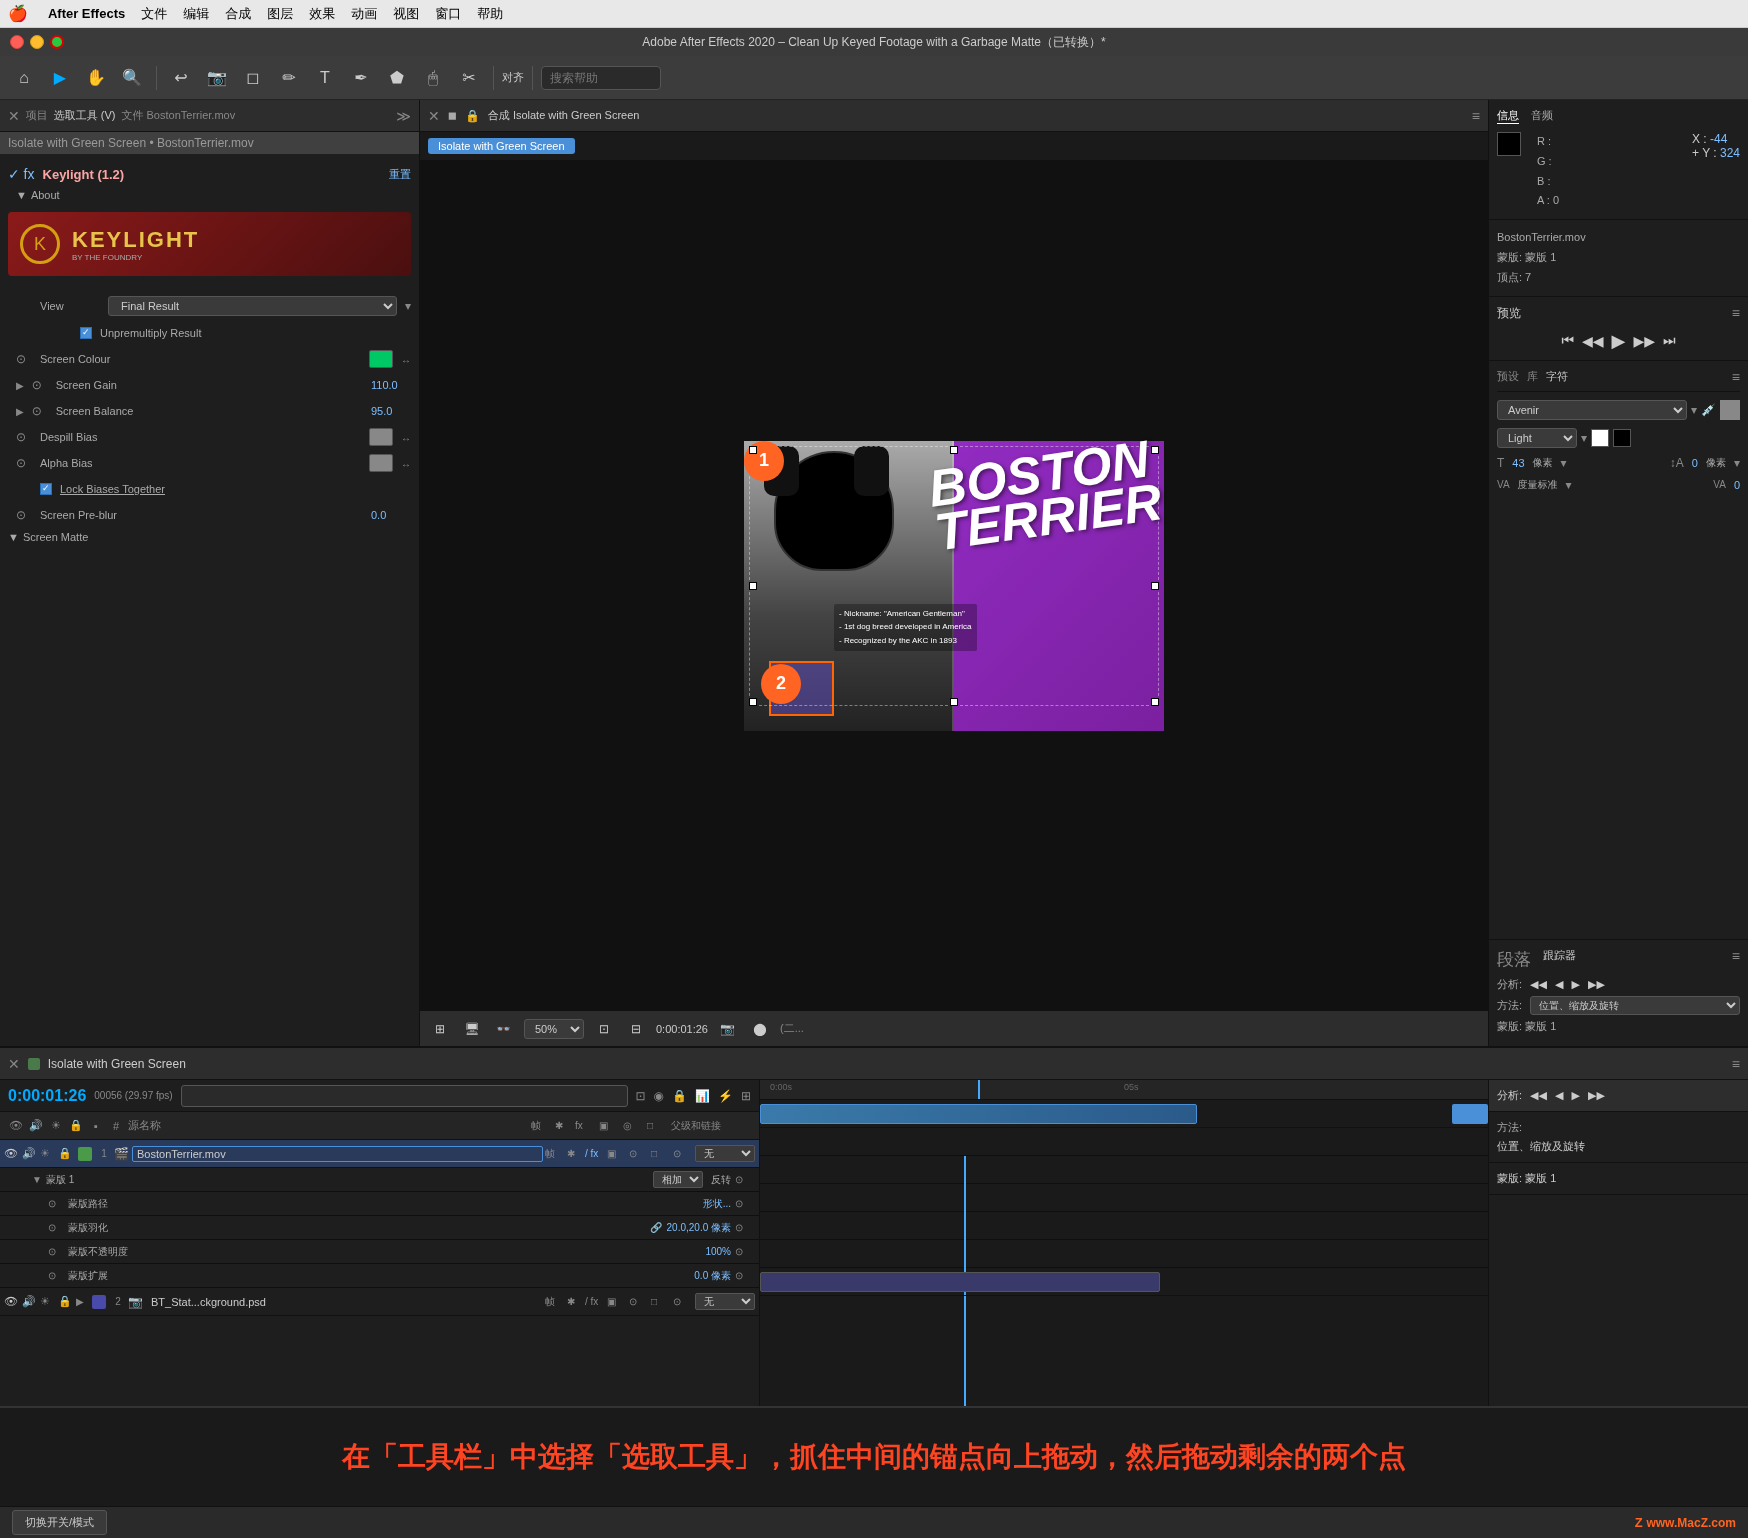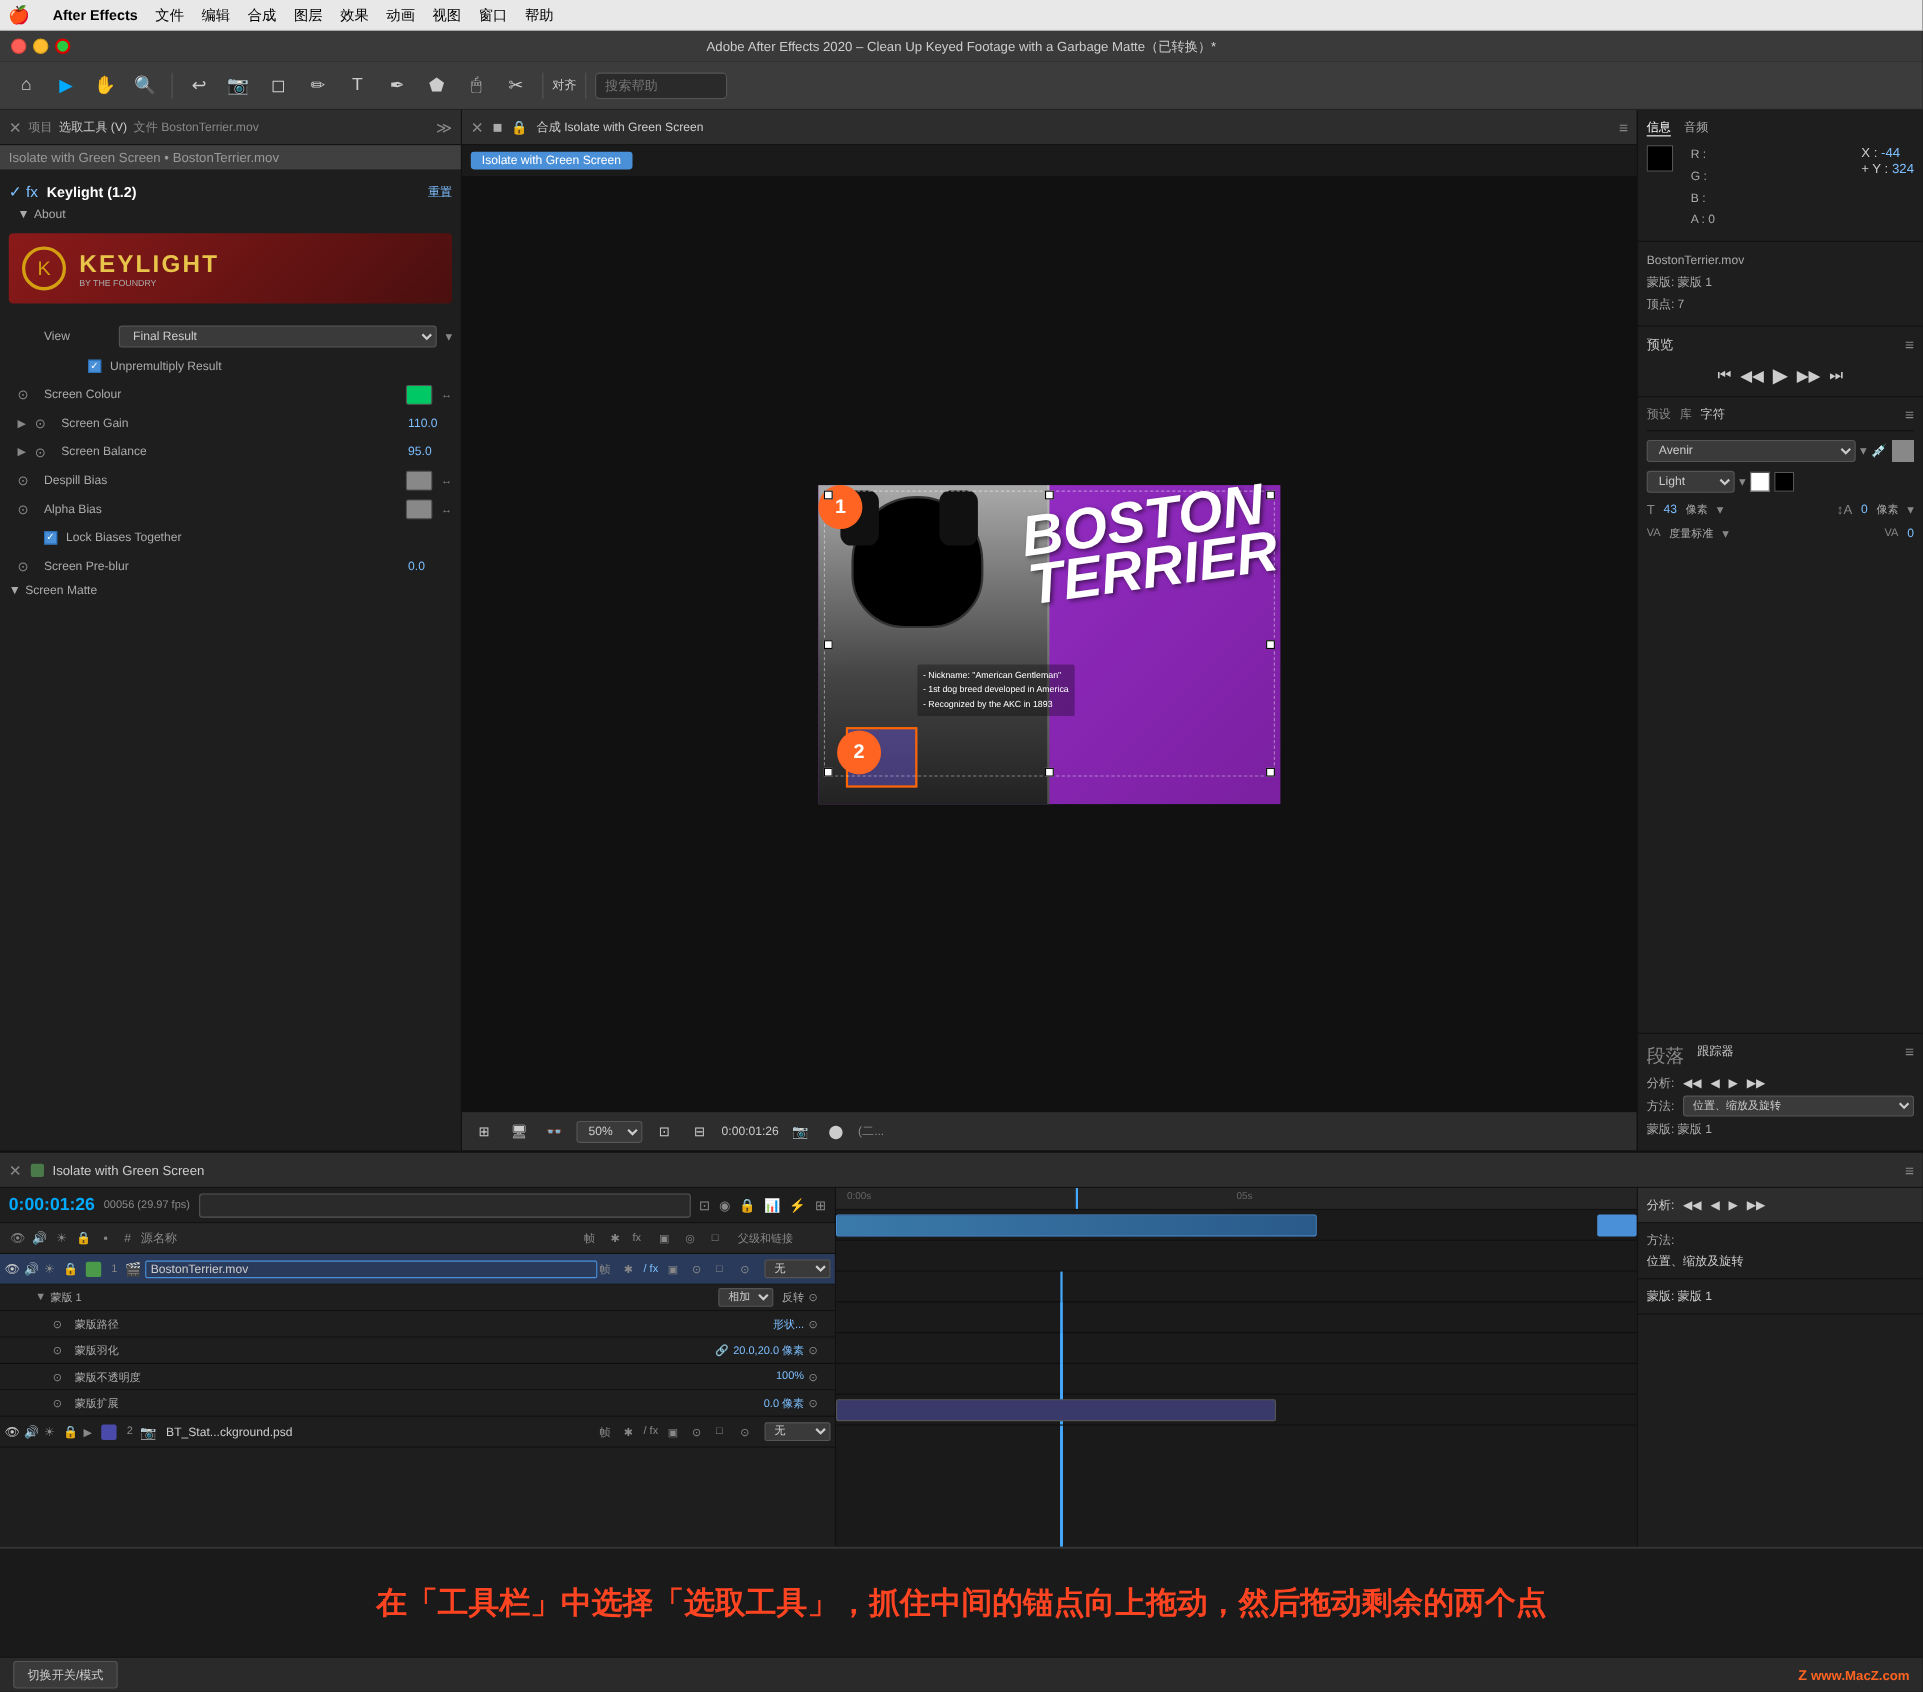--- a/index.html
+++ b/index.html
@@ -108,21 +108,21 @@
     
     .keylight-section { padding: 8px; }
     .fx-header {
       display: flex;
       align-items: center;
       gap: 8px;
       padding: 4px 0;
       font-size: 12px;
     }
     .fx-check { color: #7dbfff; font-size: 14px; }
-    .fx-name { color: #ffffff; font-weight: bold; font-size: 13px; }
+    .fx-name { color: #fca5a5; font-weight: bold; font-size: 13px; }
     .reset-btn { color: #7dbfff; cursor: pointer; font-size: 11px; margin-left: auto; }
 
     .keylight-logo {
       background: linear-gradient(135deg, #8b1a1a 0%, #6b1414 50%, #4a0f0f 100%);
       border-radius: 4px;
       padding: 12px;
       margin: 8px 0;
       display: flex;
       align-items: center;
       gap: 12px;
@@ -727,21 +727,21 @@
 
       <div class="prop-row">
         <span class="prop-icon">⊙</span>
         <span class="prop-name">Alpha Bias</span>
         <div class="prop-swatch gray"></div>
         <span class="prop-arrow">↔</span>
       </div>
 
       <div class="prop-row" style="padding-left:40px;">
         <span class="checkbox-styled"></span>
-        <span style="color:#aaa;font-size:11px;">Lock Biases Together</span>
+        <span style="color:#aaa;font-size:11px;text-decoration:underline;">Lock Biases Together</span>
       </div>
 
       <div class="prop-row">
         <span class="prop-icon">⊙</span>
         <span class="prop-name">Screen Pre-blur</span>
         <span class="prop-value">0.0</span>
       </div>
 
       <div class="section-toggle">
         <span>▼</span>

